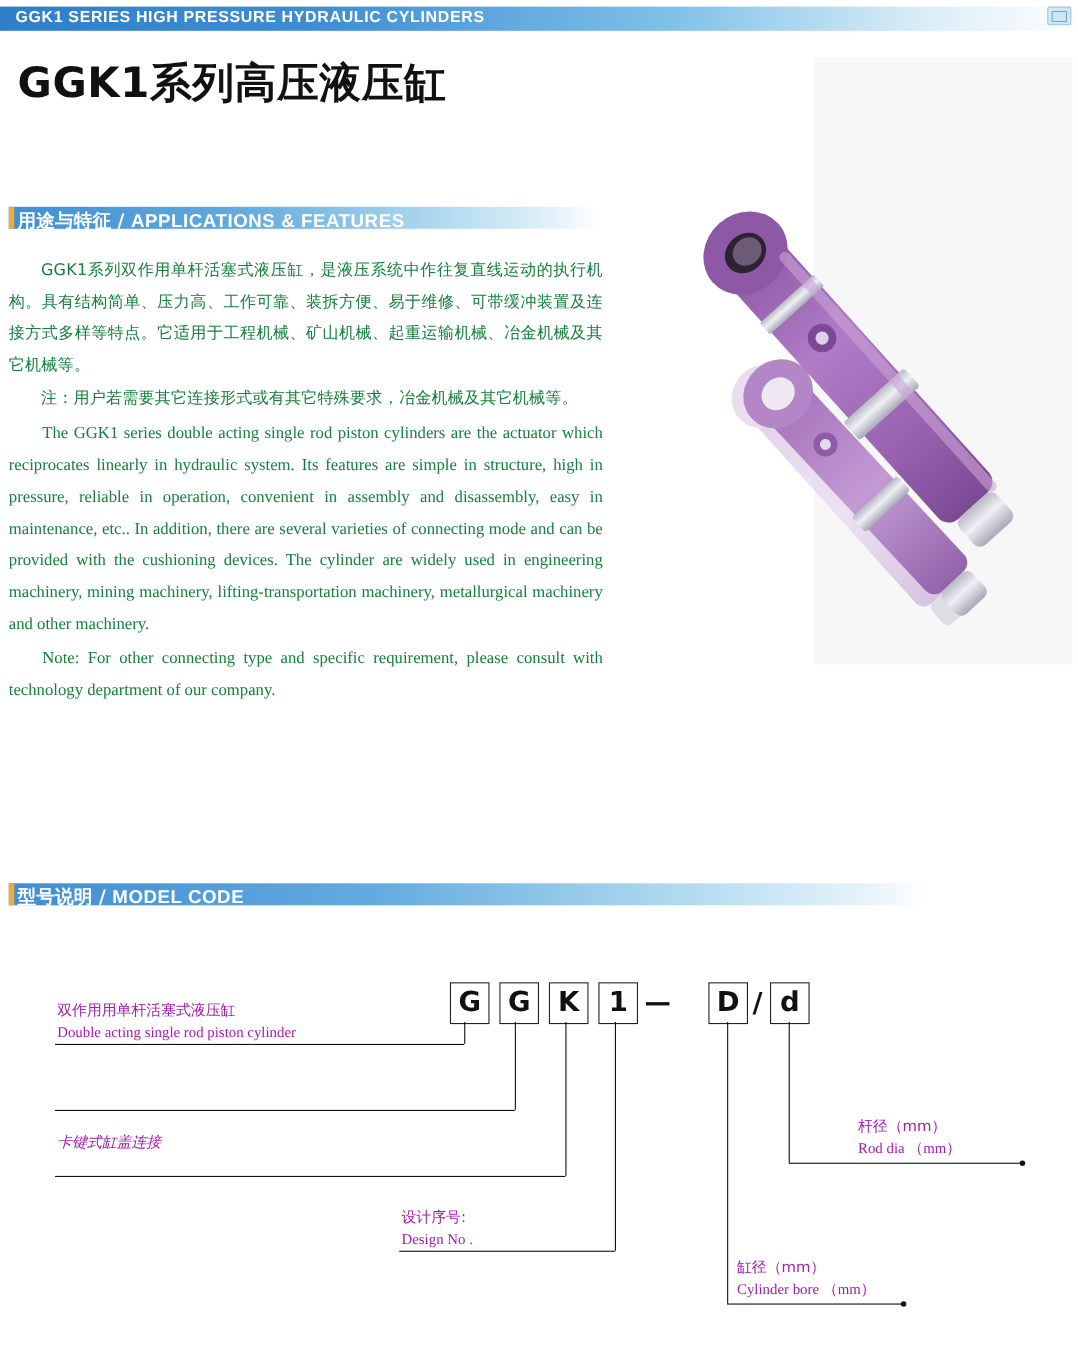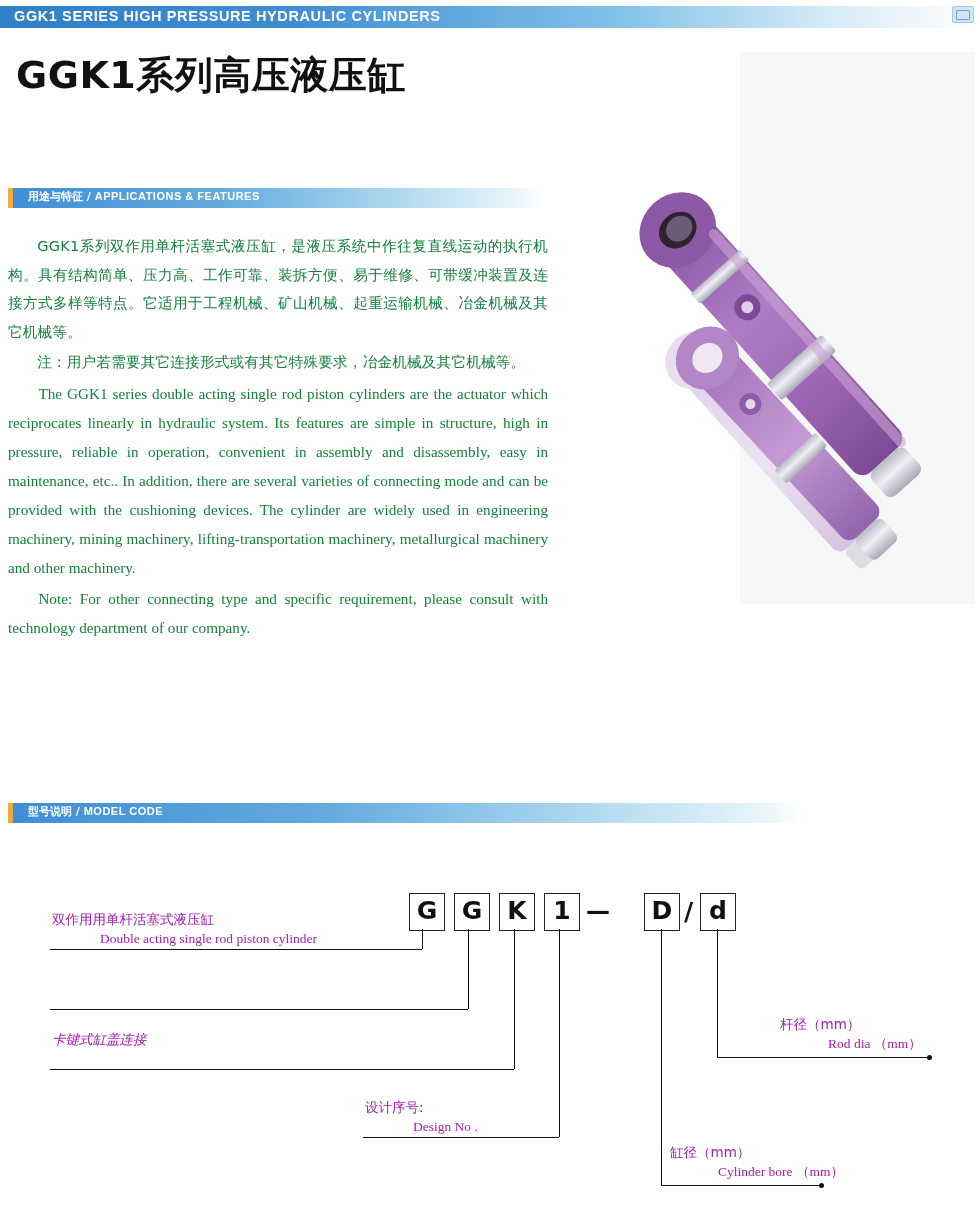--- a/index.html
+++ b/index.html
@@ -44,31 +44,31 @@
     position:absolute;height:20px;
   }
   .section-bar .bar-bg{
     position:absolute;left:0;top:0;height:20px;width:100%;
     background:linear-gradient(to right,#3f8ed4 0%,#63abdf 40%,#b4dcf0 75%,#eaf5fb 95%,#ffffff 100%);
   }
   .section-bar .tick{
     position:absolute;left:0;top:0;width:5px;height:20px;background:#f2a93b;
   }
   .section-bar .label{
-    position:absolute;left:20px;top:1px;
-    font-size:11px;font-weight:bold;color:#ffffff;white-space:nowrap;
+    position:absolute;left:8px;top:1px;
+    font-size:17px;font-weight:bold;color:#ffffff;white-space:nowrap;
     font-family:"DejaVu Sans", sans-serif;
   }
   .section-bar .label .en{
     font-family:"Liberation Sans", sans-serif;
     letter-spacing:0.5px;
   }
 
   #bar-applications{left:8px;top:188px;width:535px;}
-  #bar-modelcode{left:8px;top:803px;width:796px;}
+  #bar-modelcode{left:8px;top:803px;width:796px;padding-left:36px;}
 
   
   .copy{
     position:absolute;left:8px;top:232px;width:540px;
   }
   .copy p{
     margin:0 0 2px 0;
     font-size:14.6px;
     line-height:28.5px;
     color:#15803d;
@@ -130,21 +130,20 @@
     position:absolute;
     font-size:13.5px;
     color:#a21caf;
     white-space:nowrap;
     font-family:"DejaVu Sans", sans-serif;
     line-height:19px;
   }
   .lbl .en{
     font-family:"Liberation Serif", serif;
     font-size:13.5px;
-    margin-left:48px;
   }
   .leader{
     position:absolute;background:#111;
   }
   .leader.h{height:1px;}
   .leader.v{width:1px;}
   .dot{
     position:absolute;width:5px;height:5px;border-radius:50%;background:#111;
   }
 </style>

